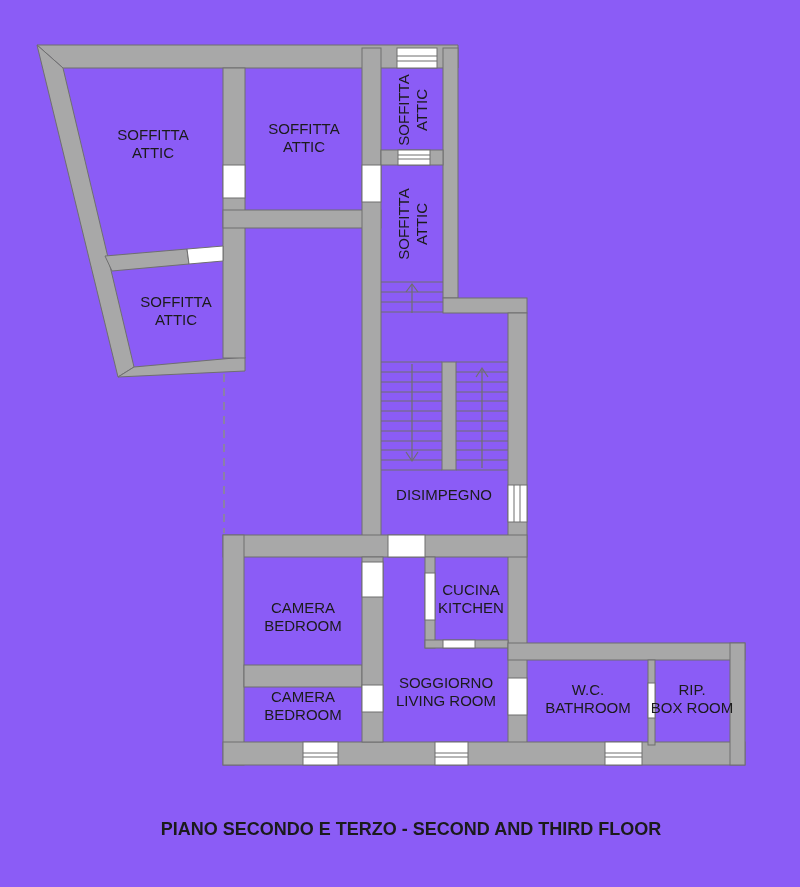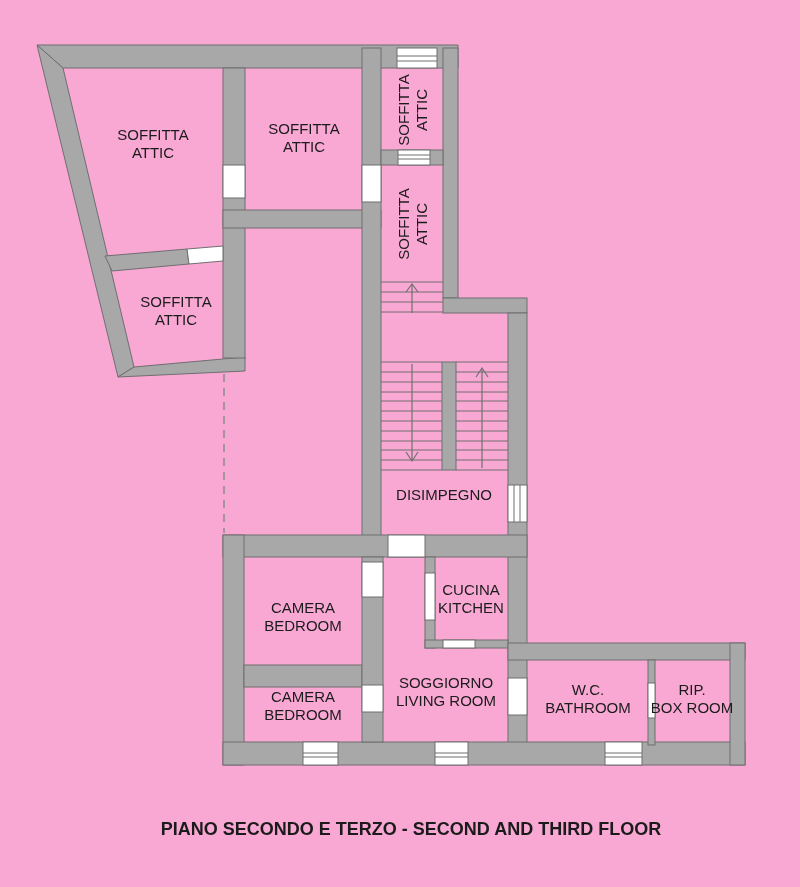--- a/index.html
+++ b/index.html
@@ -4,21 +4,21 @@
 <style>
   html, body {
     margin: 0;
     padding: 0;
     background: #ffffff;
   }
   .page {
     position: relative;
     width: 800px;
     height: 887px;
-    background: #f9a8d4;
+    background: #8b5cf6;
     font-family: "Liberation Sans", sans-serif;
   }
   svg { display: block; }
 
   .wall {
     fill: #a8a8a8;
     stroke: #6f6f6f;
     stroke-width: 1;
   }
   .opening {

